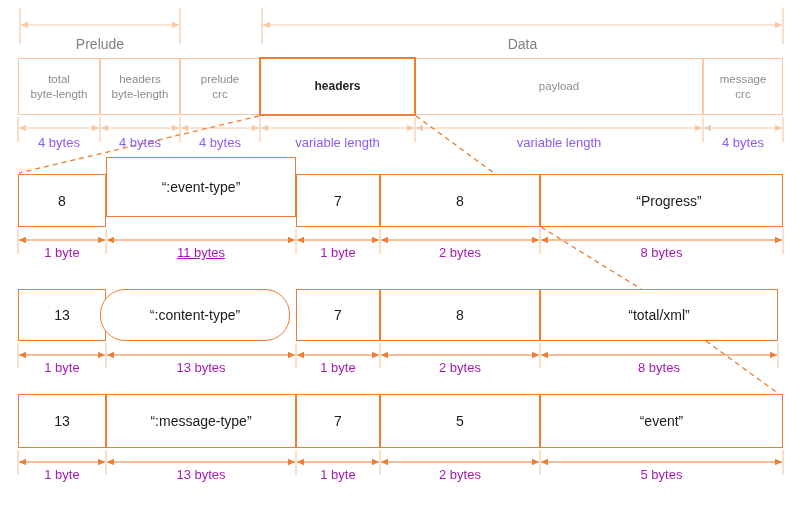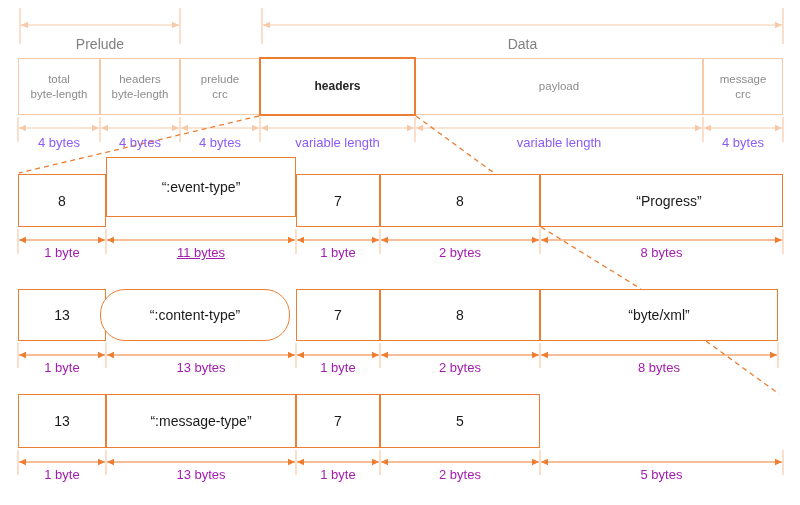--- a/index.html
+++ b/index.html
@@ -206,28 +206,29 @@
     </div>
   <div class="abs" id="detail-row-1" style="left:0; top:0; width:800px; height:505px;">
       <div class="d-cell" style="left: 18px; top: 289px; width: 88px; height: 52px;">13</div>
       <div class="dim-label dark" style="left: 18px; top: 360px; width: 88px;">1 byte</div>
       <div class="d-cell" style="left: 100px; top: 289px; width: 190px; height: 52px; border-radius: 25px;">“:content-type”</div>
       <div class="dim-label dark" style="left: 106px; top: 360px; width: 190px;">13 bytes</div>
       <div class="d-cell" style="left: 296px; top: 289px; width: 84px; height: 52px;">7</div>
       <div class="dim-label dark" style="left: 296px; top: 360px; width: 84px;">1 byte</div>
       <div class="d-cell" style="left: 380px; top: 289px; width: 160px; height: 52px;">8</div>
       <div class="dim-label dark" style="left: 380px; top: 360px; width: 160px;">2 bytes</div>
-      <div class="d-cell" style="left: 540px; top: 289px; width: 238px; height: 52px;">“byte/xml”</div>
+      <div class="d-cell" style="left: 540px; top: 289px; width: 238px; height: 52px;">“total/xml”</div>
       <div class="dim-label dark" style="left: 540px; top: 360px; width: 238px;">8 bytes</div>
     </div>
   <div class="abs" id="detail-row-2" style="left:0; top:0; width:800px; height:505px;">
       <div class="d-cell" style="left: 18px; top: 394px; width: 88px; height: 54px;">13</div>
       <div class="dim-label dark" style="left: 18px; top: 467px; width: 88px;">1 byte</div>
       <div class="d-cell" style="left: 106px; top: 394px; width: 190px; height: 54px;">“:message-type”</div>
       <div class="dim-label dark" style="left: 106px; top: 467px; width: 190px;">13 bytes</div>
       <div class="d-cell" style="left: 296px; top: 394px; width: 84px; height: 54px;">7</div>
       <div class="dim-label dark" style="left: 296px; top: 467px; width: 84px;">1 byte</div>
       <div class="d-cell" style="left: 380px; top: 394px; width: 160px; height: 54px;">5</div>
       <div class="dim-label dark" style="left: 380px; top: 467px; width: 160px;">2 bytes</div>
+      <div class="d-cell" style="left: 540px; top: 394px; width: 243px; height: 54px;">“event”</div>
       <div class="dim-label dark" style="left: 540px; top: 467px; width: 243px;">5 bytes</div>
     </div>
 
 </div>
 
 </body></html>

